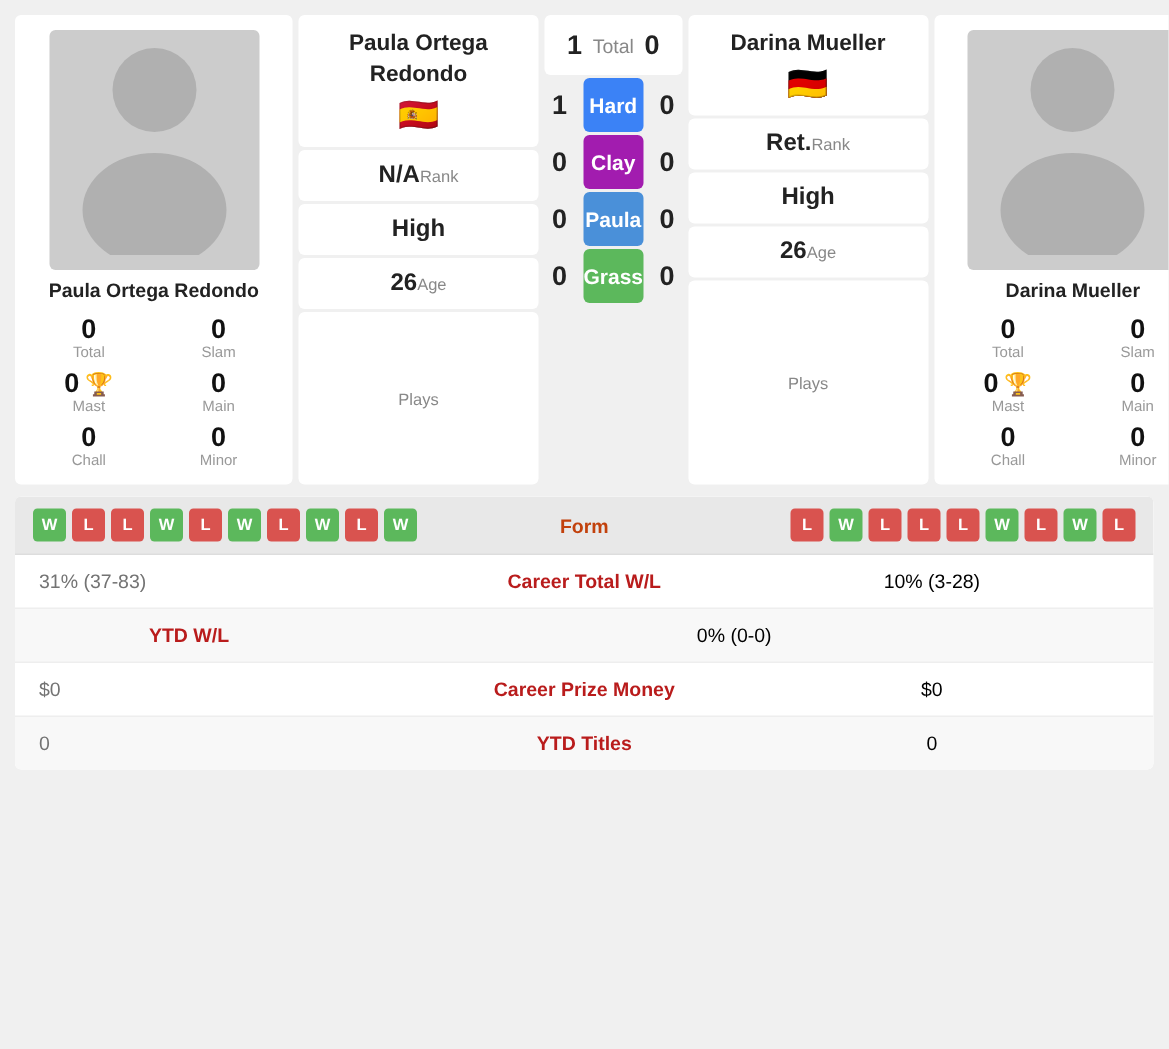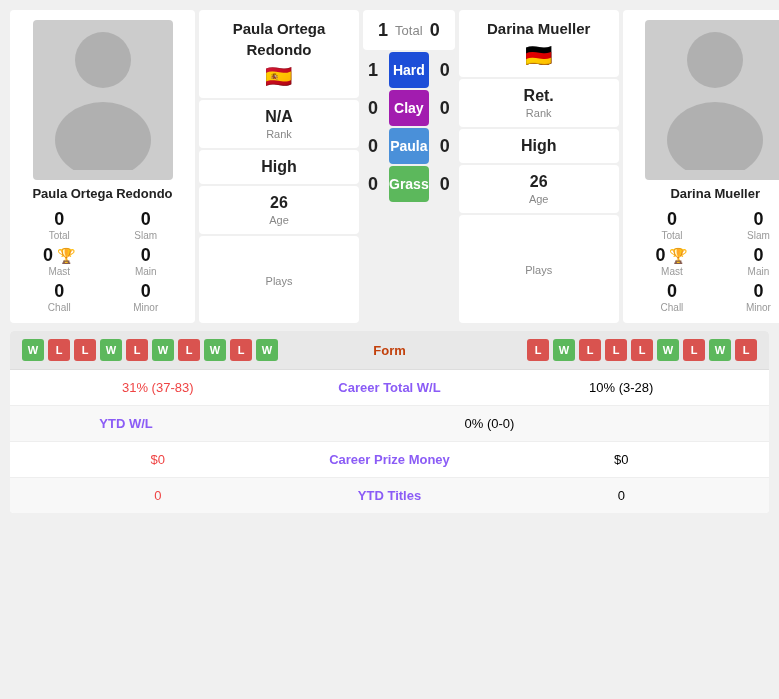--- a/index.html
+++ b/index.html
@@ -76,21 +76,21 @@
       border-radius: 4px;
       color: #fff;
       font-size: 14px;
       font-weight: bold;
       cursor: pointer;
       display: flex;
       align-items: center;
       justify-content: center;
     }
 
-    .court-btn.hard { background: #1d4ed8; }
+    .court-btn.hard { background: #3b82f6; }
     .court-btn.clay { background: #a21caf; }
     .court-btn.indoor { background: #4a90d9; }
     .court-btn.grass { background: #5cb85c; }
 
     
     .bottom-section {
       background: #fff;
       border-radius: 4px;
       overflow: hidden;
     }
@@ -126,22 +126,22 @@
     
     .stat-row {
       display: flex;
       align-items: center;
       padding: 10px 16px;
       border-bottom: 1px solid #eee;
     }
 
     .stat-row:last-child { border-bottom: none; }
 
-    .stat-row-left { flex: 1; text-align: center; font-size: 13px; color: #ef4444; }
-    .stat-row-center { width: 200px; text-align: center; font-size: 13px; font-weight: bold; color: #8b5cf6; }
+    .stat-row-left { flex: 1; text-align: left; font-size: 13px; color: #737373; }
+    .stat-row-center { width: 200px; text-align: center; font-size: 13px; font-weight: bold; color: #b91c1c; }
     .stat-row-right { flex: 1; text-align: center; font-size: 13px; color: #000000; }
 
     
     .top-wrapper {
       display: flex;
       gap: 4px;
       margin-bottom: 8px;
     }
 
     
@@ -178,21 +178,21 @@
       padding: 0 10px;
       height: 40px;
     }
 
     .stat-box {
       background: #fff;
       border-radius: 4px;
       text-align: center;
       padding: 8px 4px;
       display: flex;
-      flex-direction: column;
+      flex-direction: row;
       align-items: center;
       justify-content: center;
     }
 
     .player-name-top {
       font-size: 15px;
       font-weight: bold;
       text-align: center;
       color: #222;
       line-height: 1.4;

